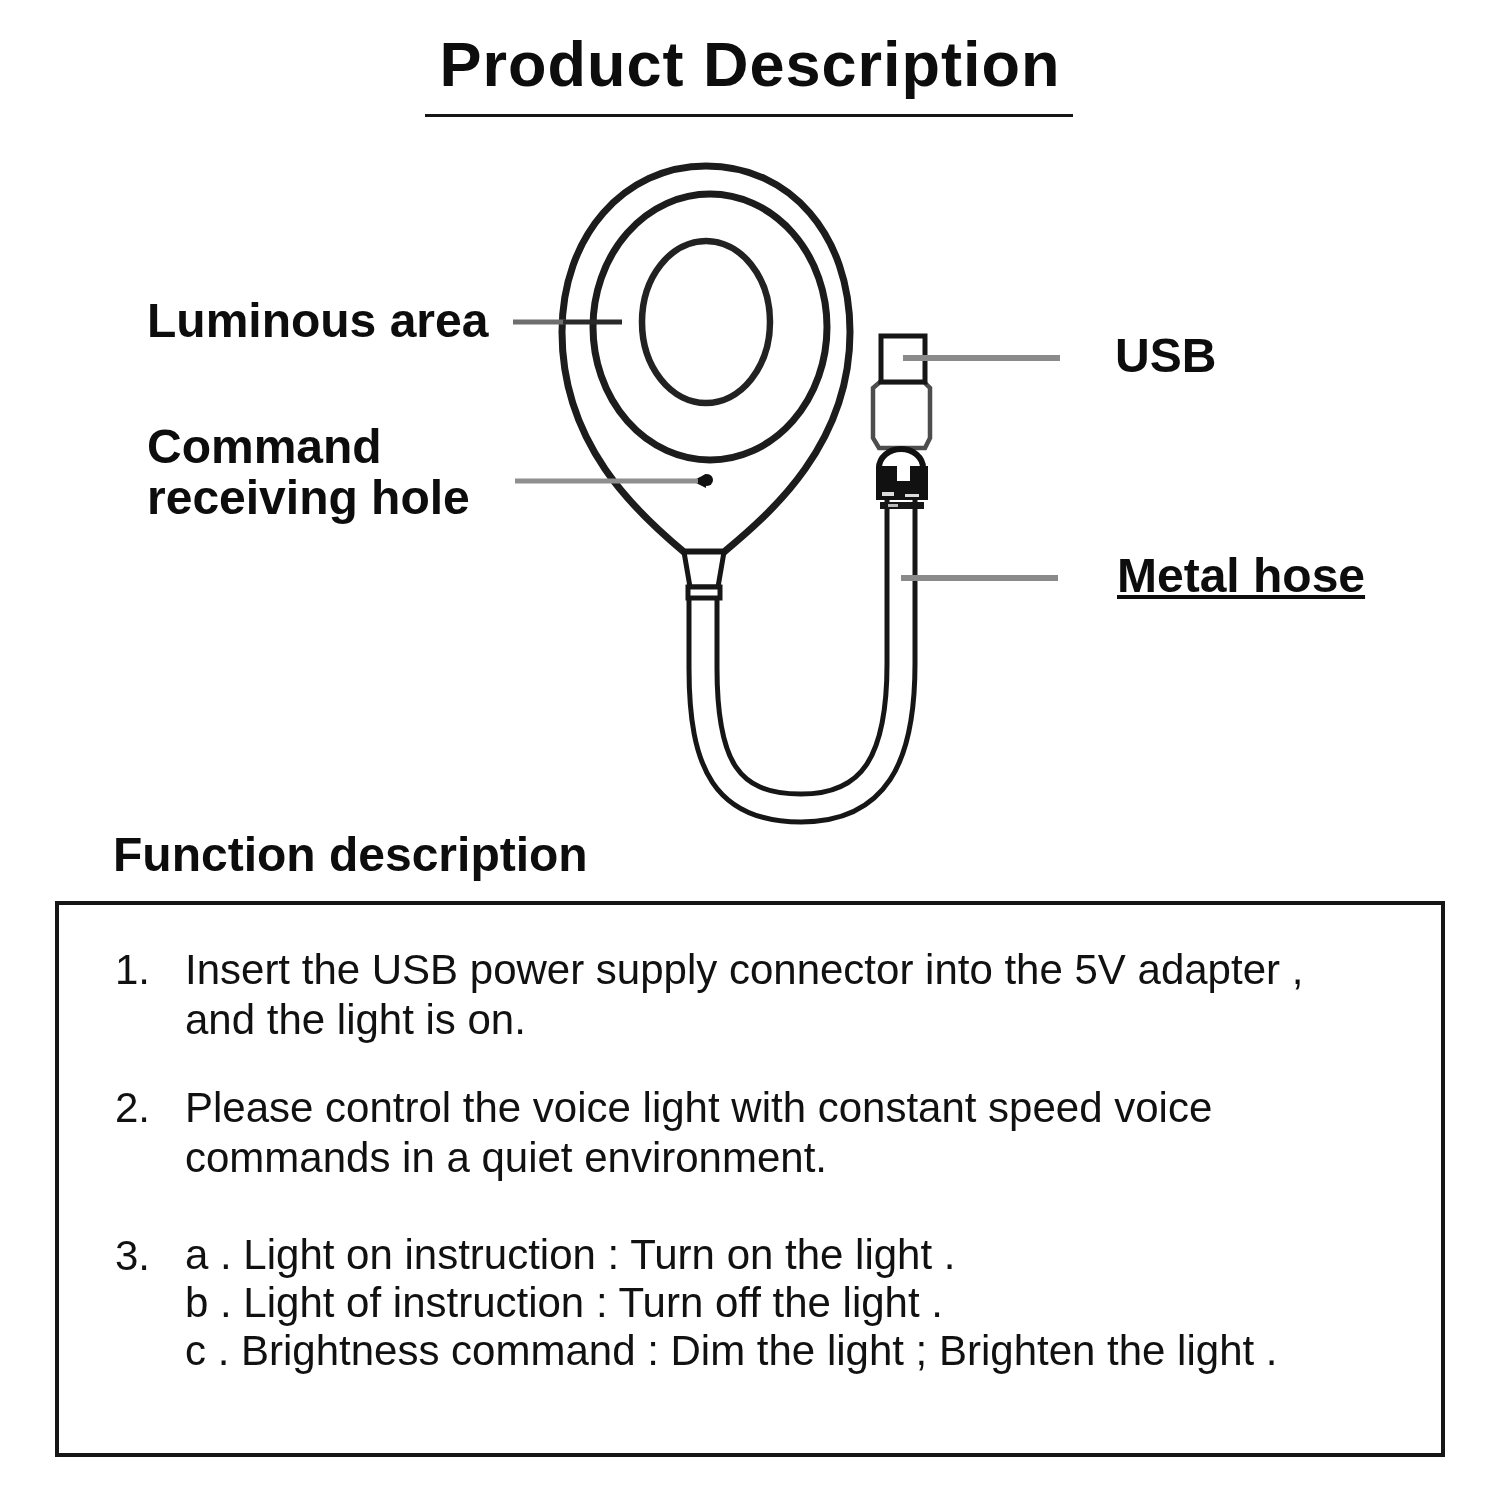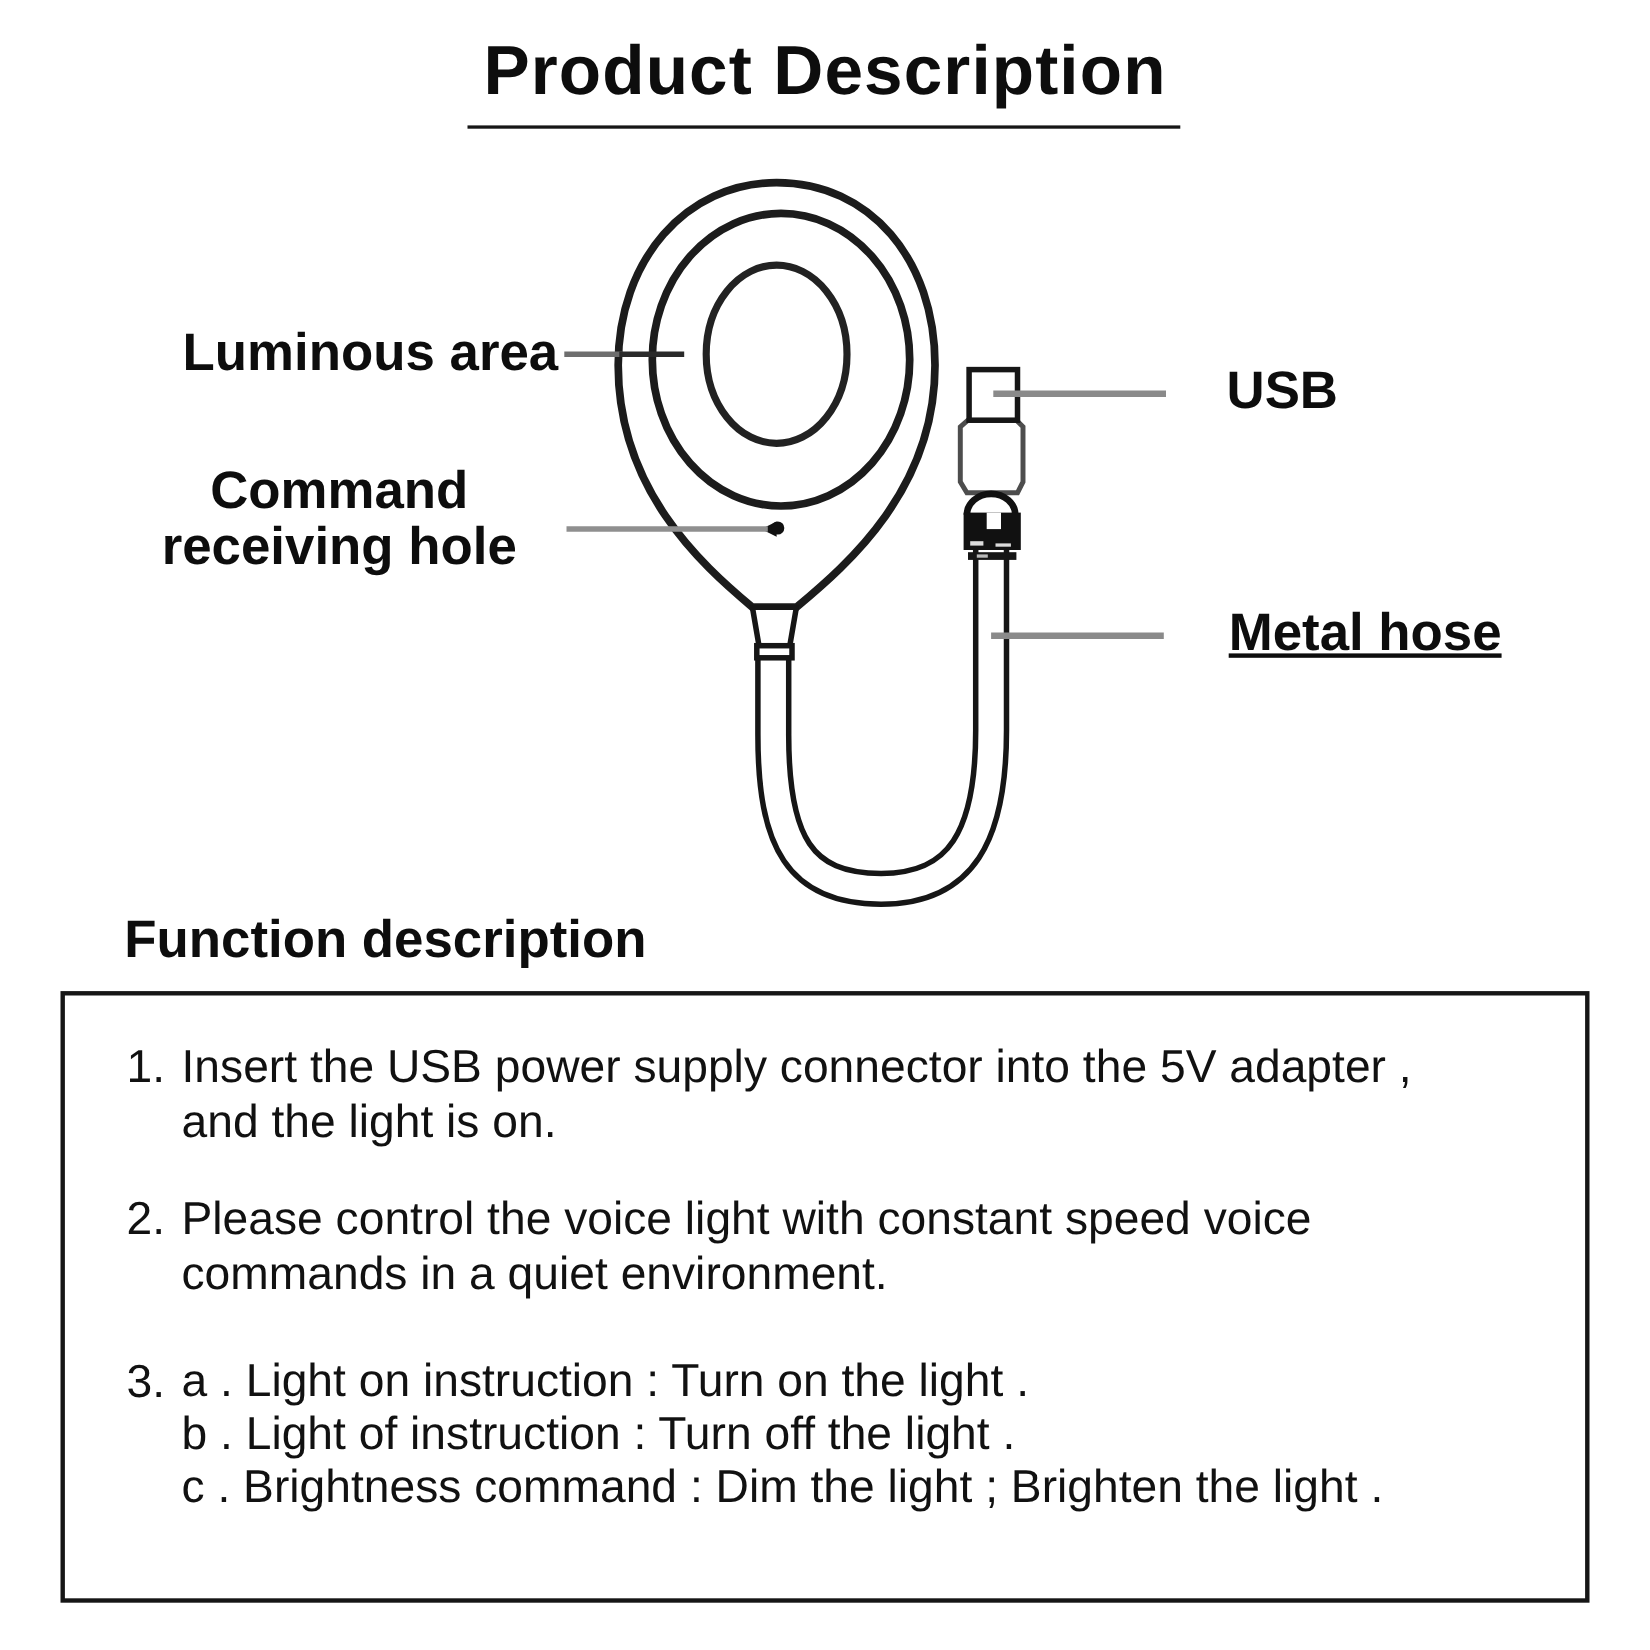--- a/index.html
+++ b/index.html
@@ -11,37 +11,37 @@
     position:absolute;left:0;top:28px;width:100%;text-align:center;
     font-size:63px;font-weight:bold;letter-spacing:1px;color:#0d0d0d;
   }
   .title-underline{
     position:absolute;left:425px;top:114px;width:648px;height:3px;background:#161616;
   }
   .diagram-svg{position:absolute;left:0;top:0;width:1500px;height:1500px;pointer-events:none;}
   .lbl{
     position:absolute;font-size:48px;font-weight:bold;color:#0d0d0d;line-height:51px;white-space:nowrap;
   }
-  .lbl-luminous{left:147px;top:295px;margin-left:19px;}
-  .lbl-command{left:147px;top:421px;text-align:center;}
+  .lbl-luminous{left:147px;top:295px;}
+  .lbl-command{left:147px;top:421px;}
   .lbl-usb{left:1115px;top:330px;}
   .lbl-hose{left:1117px;top:550px;text-decoration:underline;}
   .func-heading{
     position:absolute;left:113px;top:827px;font-size:48px;font-weight:bold;color:#0d0d0d;
   }
   .func-box{
     position:absolute;left:55px;top:901px;width:1390px;height:556px;
     border:4px solid #161616;box-sizing:border-box;
     padding:40px 24px 0 56px;
   }
   .item{display:flex;font-size:42px;line-height:50px;color:#111;}
   .item-1{margin-bottom:38px;}
   .item-2{margin-bottom:48px;}
   .num{flex:none;width:50px;}
-  .txt{flex:1;}
+  .txt{flex:1;margin-left:20px;}
   .line{display:block;}
   .sub .line{line-height:48px;}
 </style>
 </head>
 <body>
 
 <div class="page">
 
   <div class="title">Product Description</div>
   <div class="title-underline"></div>

